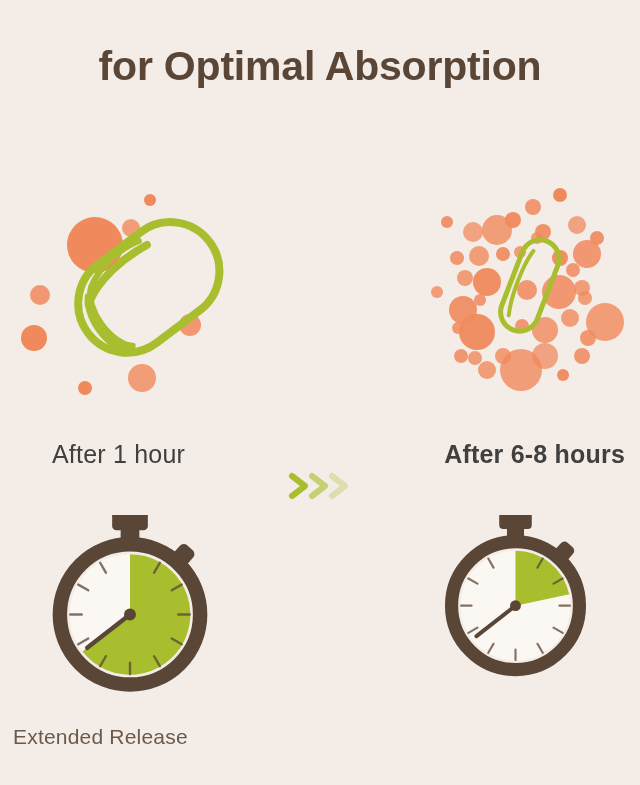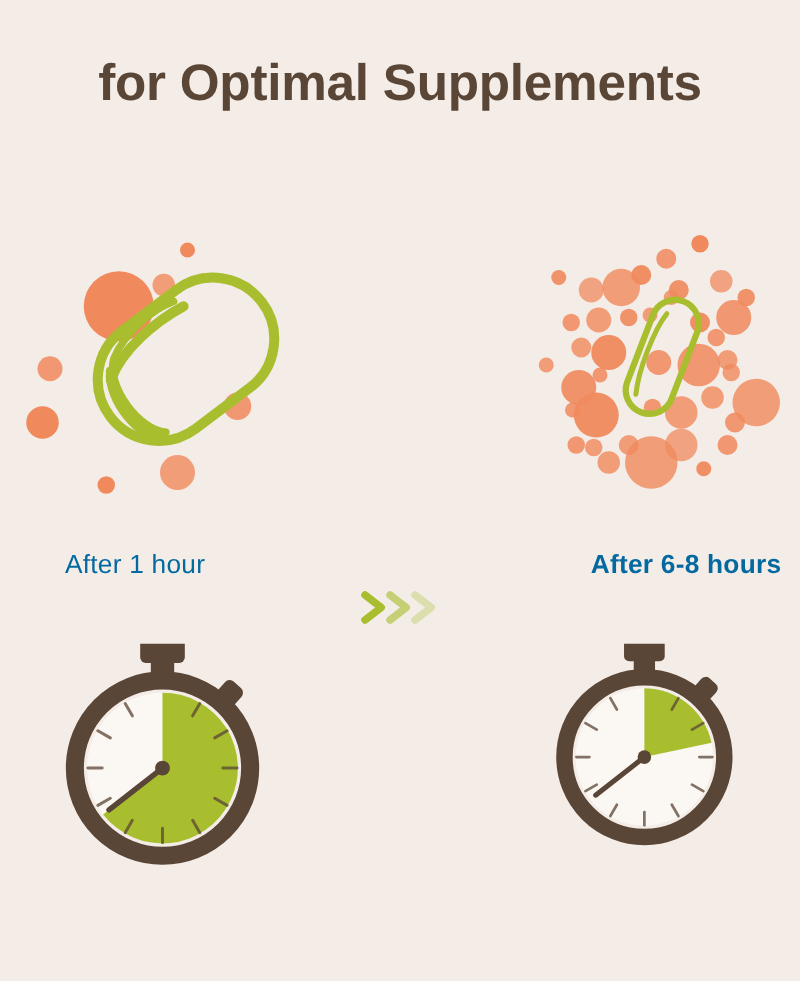--- a/index.html
+++ b/index.html
@@ -74,22 +74,22 @@
     top: 296px;
     left: 286px;
     width: 70px;
     height: 40px;
   }
   .arrows svg { display: block; }
 
   
   .caption {
     position: absolute;
-    color: #0369a1;
-    font-size: 21px;
+    color: #404040;
+    font-size: 25px;
     font-weight: normal;
     letter-spacing: 0.2px;
     white-space: nowrap;
   }
   .caption-before { top: 440px; left: 52px; }
   .caption-after  { top: 440px; right: 15px; font-weight: bold; }
 
   
   .watch {
     position: absolute;
@@ -109,21 +109,21 @@
   }
   .caption-extended { left: 13px; }
   .caption-other    { right: 15px; }
 </style>
 </head>
 <body>
 
 <div id="infographic">
 
   <div class="title-block">
-    <span class="title-line title-line-2">for Optimal Supplements</span>
+    <span class="title-line title-line-2">for Optimal Absorption</span>
   </div>
 
   <div class="stage">
 
     <div class="scene scene-before">
       <div class="particles" id="particles-before">
           <div class="dot" style="left: 134px; top: 24px; width: 12px; height: 12px; background: rgb(240, 138, 93); opacity: 1;"></div>
           <div class="dot" style="left: 57px; top: 47px; width: 56px; height: 56px; background: rgb(240, 138, 93); opacity: 1;"></div>
           <div class="dot" style="left: 20px; top: 115px; width: 20px; height: 20px; background: rgb(240, 138, 93); opacity: 0.85;"></div>
           <div class="dot" style="left: 11px; top: 155px; width: 26px; height: 26px; background: rgb(240, 138, 93); opacity: 1;"></div>
@@ -258,14 +258,15 @@
         <line x1="50.28564250000001" y1="137.81164988534314" x2="55.50860000000001" y2="128.76522212957022" stroke="#5A4636" stroke-width="2.17" opacity="0.75" stroke-linecap="round"></line>
         <line x1="30.36335011465686" y1="117.88935749999999" x2="39.409777870429785" y2="112.6664" stroke="#5A4636" stroke-width="2.17" opacity="0.75" stroke-linecap="round"></line>
         <line x1="23.071284999999996" y1="90.675" x2="33.517199999999995" y2="90.675" stroke="#5A4636" stroke-width="2.17" opacity="0.75" stroke-linecap="round"></line>
         <line x1="30.363350114656868" y1="63.46064249999999" x2="39.40977787042979" y2="68.68359999999998" stroke="#5A4636" stroke-width="2.17" opacity="0.75" stroke-linecap="round"></line>
         <line x1="50.28564249999997" y1="43.53835011465688" x2="55.50859999999998" y2="52.5847778704298" stroke="#5A4636" stroke-width="2.17" opacity="0.75" stroke-linecap="round"></line>
         <line x1="77.5" y1="90.675" x2="38.50871570454955" y2="121.13832997907254" stroke="#5A4636" stroke-width="4.03" stroke-linecap="round"></line>
         <circle cx="77.5" cy="90.675" r="5.425000000000001" fill="#5A4636"></circle>
       </svg>
   </div>
 
+  <div class="caption-bottom caption-extended">Extended Release</div>
 
 </div>
 
 </body></html>

